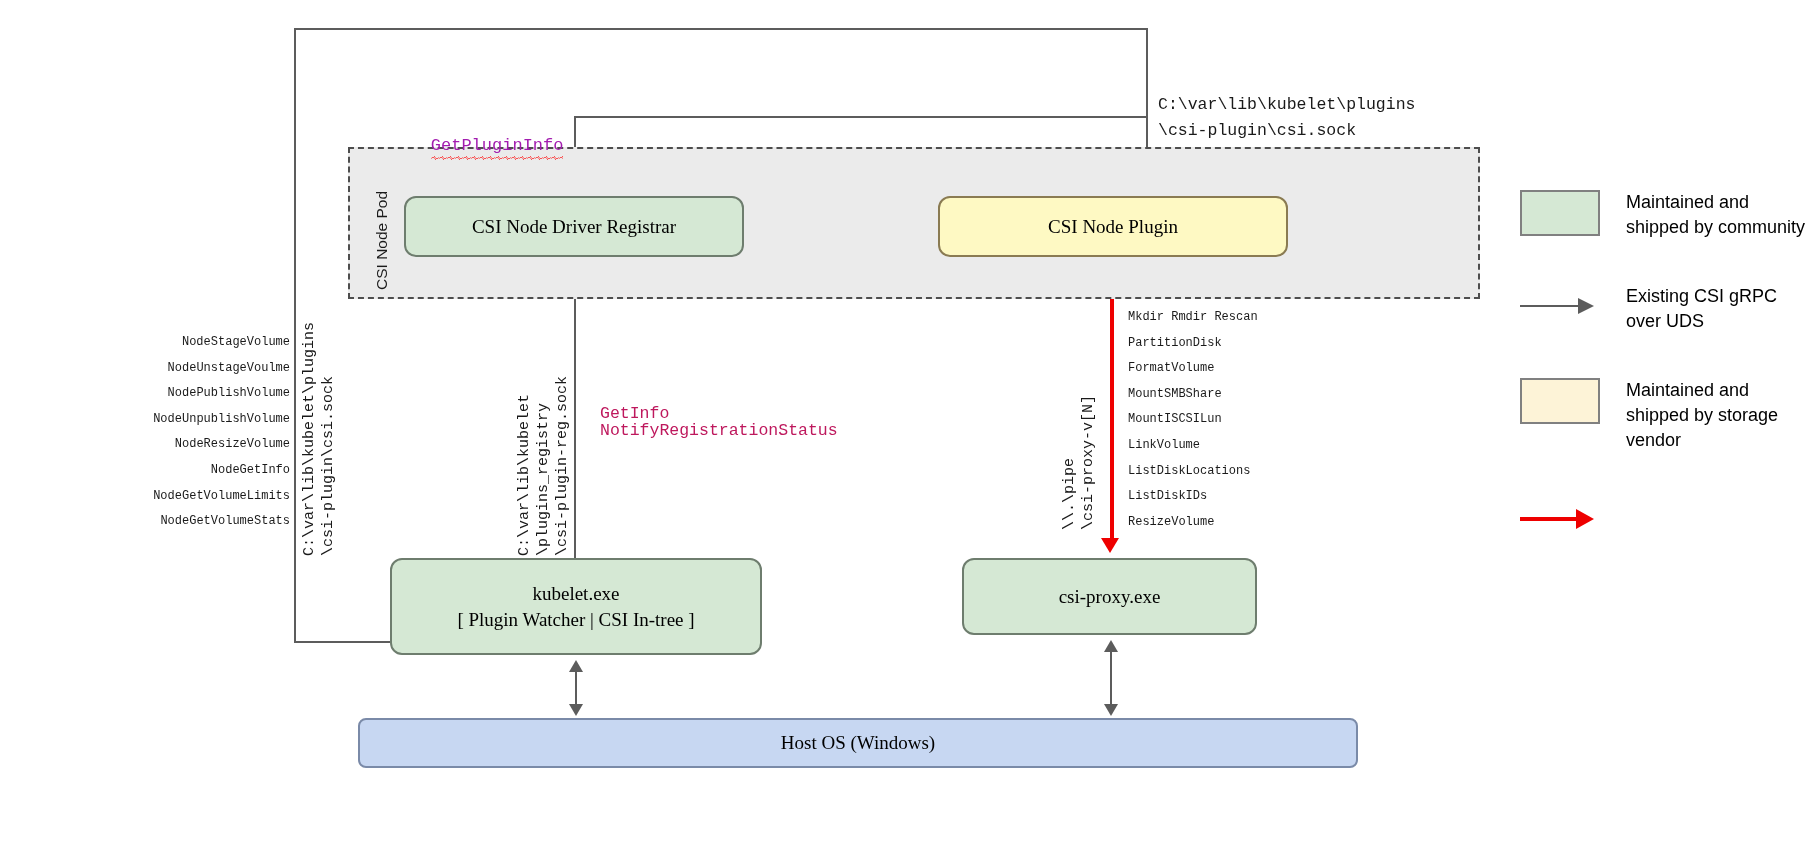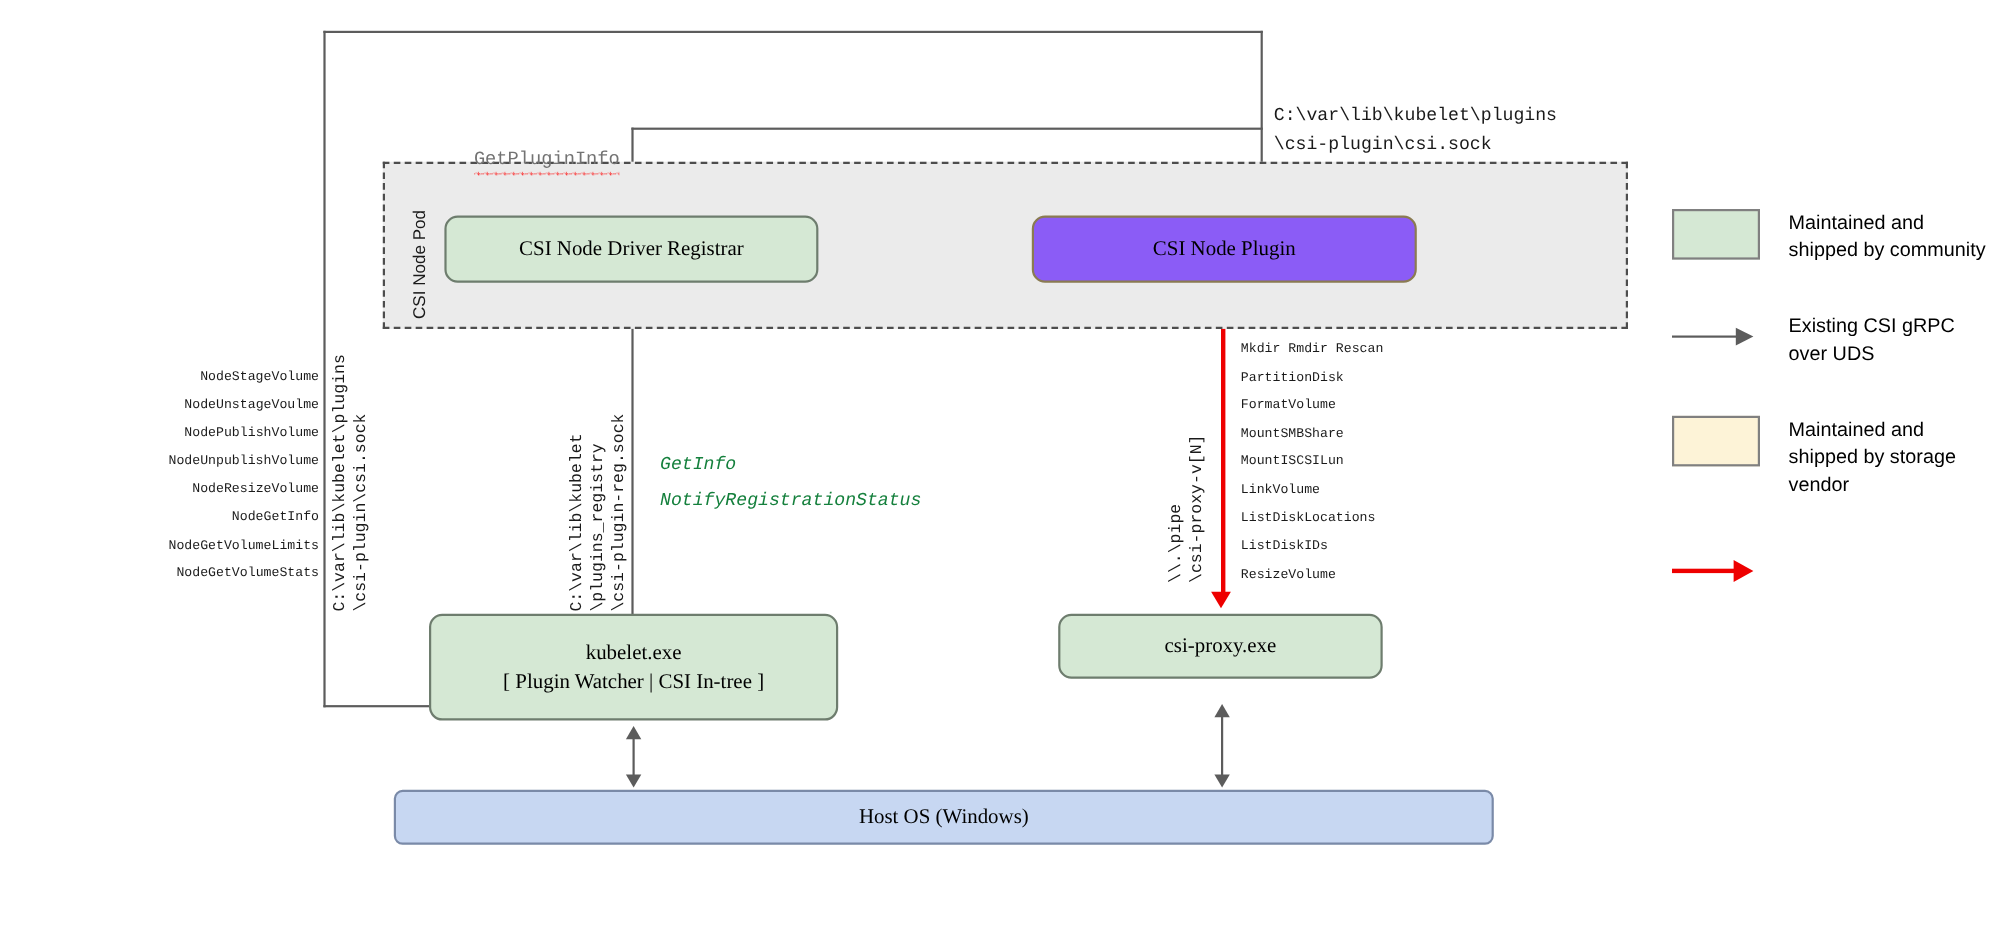--- a/index.html
+++ b/index.html
@@ -15,27 +15,27 @@
   }
   .pod-label-wrap{position:absolute;left:372px;top:290px;}
 
   
   .nodebox{
     position:absolute;border:2px solid #666;border-radius:12px;
     display:flex;align-items:center;justify-content:center;text-align:center;
     font-size:19px;line-height:1.35;box-sizing:border-box;color:#000;font-family:Liberation Serif, serif;
   }
   .green{background:#d5e8d4;border-color:#6e7d6e;}
-  .yellow{background:#8b5cf6;border-color:#8a7b52;}
+  .yellow{background:#fef9c3;border-color:#8a7b52;}
   .blue{background:#c7d7f2;border-color:#7a8aa8;}
 
   #registrar{left:404px;top:196px;width:340px;height:61px;}
   #nodeplugin{left:938px;top:196px;width:350px;height:61px;}
   #kubelet{left:390px;top:558px;width:372px;height:97px;}
-  #csiproxy{left:962px;top:558px;width:295px;height:59px;text-align:center;}
+  #csiproxy{left:962px;top:558px;width:295px;height:77px;text-align:center;}
   #hostos{left:358px;top:718px;width:1000px;height:50px;border-radius:8px;font-size:19px;}
 
   
   .ln{position:absolute;background:#5c5c5c;}
   .lnv{width:2px;}
   .lnh{height:2px;}
   .red{background:#ee0000;}
   .lnv.red{width:4px;}
 
   
@@ -43,24 +43,24 @@
   .arrow-u{position:absolute;width:0;height:0;border-left:7px solid transparent;border-right:7px solid transparent;border-bottom:12px solid #5c5c5c;}
   .arrow-d.redh{border-top-color:#ee0000;border-left-width:9px;border-right-width:9px;border-top-width:15px;}
 
   
   .code-list{position:absolute;font-size:12px;line-height:25.6px;white-space:pre;color:#1a1a1a;}
   .code-right{text-align:right;}
   .vtext{
     position:absolute;font-size:15px;line-height:19px;white-space:pre;color:#1a1a1a;
     transform-origin:left top;transform:rotate(-90deg);
   }
-  .plain-label{position:absolute;font-size:16.5px;line-height:33px;white-space:pre;color:#15803d;font-style:italic;}
-
-  
-  #gpi{position:absolute;left:390px;top:117px;font-size:17px;color:#737373;white-space:pre;}
+  .plain-label{position:absolute;font-size:16.5px;line-height:17px;white-space:pre;color:#be185d;}
+
+  
+  #gpi{position:absolute;left:390px;top:117px;font-size:17px;color:#a21caf;white-space:pre;}
   #gpi .sq{
     display:inline-block;position:relative;
   }
   #gpi .sq::after{
     content:"";position:absolute;left:0;right:0;bottom:-5px;height:4px;
     background-image:
       radial-gradient(circle at 2px 4px, transparent 2px, #ff0000 2.3px, transparent 3px),
       radial-gradient(circle at 6px 0px, transparent 2px, #ff0000 2.3px, transparent 3px);
     background-size:8px 5px;background-repeat:repeat-x;
   }

